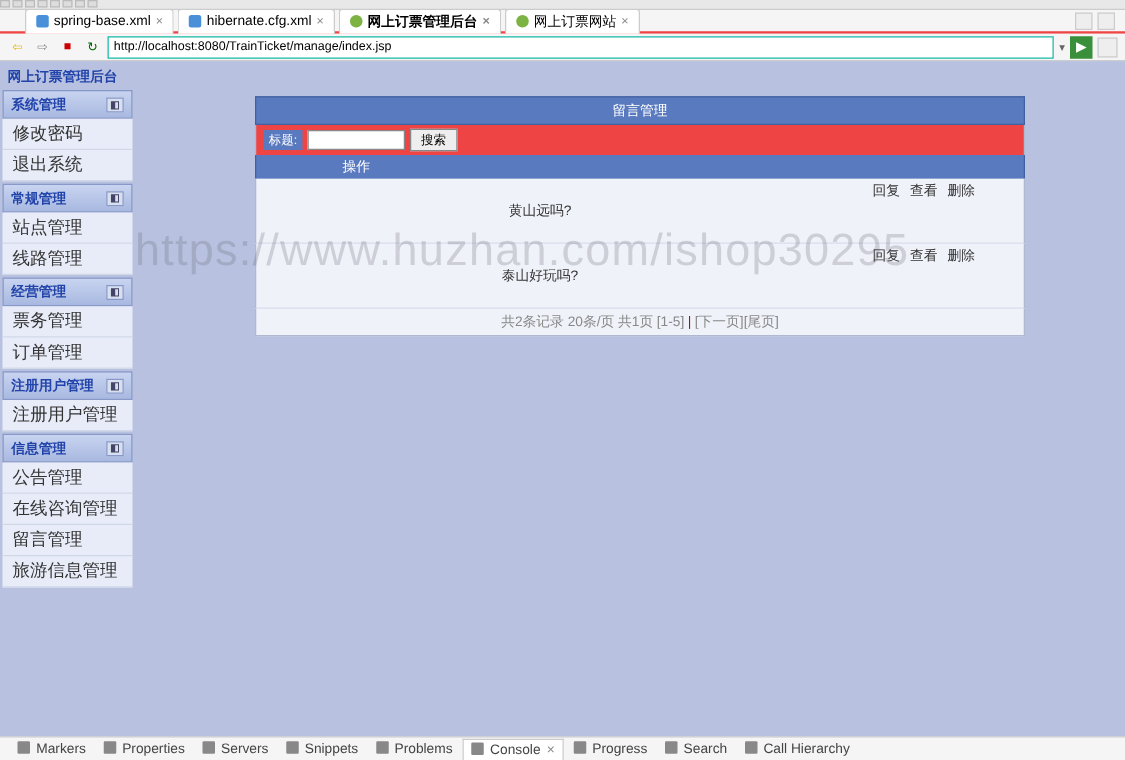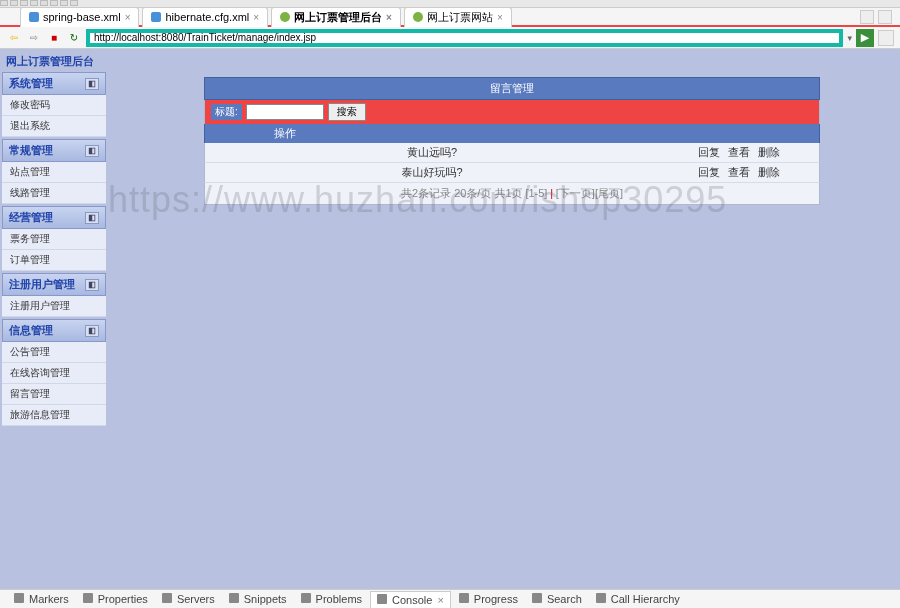--- a/index.html
+++ b/index.html
@@ -14,42 +14,42 @@
 .tab-icon.xml { background: #4a90d9; border-radius: 2px; }
 .tab-icon.web { background: #7cb342; border-radius: 50%; }
 .tabs-right { margin-left: auto; display: flex; gap: 4px; padding-right: 8px; }
 .tabs-right span { width: 14px; height: 14px; border: 1px solid #ccc; background: #eee; }
 .addr-bar { height: 22px; background: #f5f5f5; border-bottom: 1px solid #ccc; display: flex; align-items: center; padding: 0 6px; gap: 4px; }
 .nav-btn { width: 16px; height: 16px; display: flex; align-items: center; justify-content: center; font-size: 10px; }
 .nav-back { color: #e6b800; }
 .nav-fwd { color: #888; }
 .nav-stop { color: #c00; }
 .nav-refresh { color: #060; }
-.addr-input { flex: 1; height: 18px; border: 4px solid #14b8a6; padding: 0 4px; font-size: 10px; background: #fff; }
+.addr-input { flex: 1; height: 18px; border: 1px solid #14b8a6; padding: 0 4px; font-size: 10px; background: #fff; }
 .go-btn { width: 18px; height: 18px; background: #3a8f3a; color: #fff; display: flex; align-items: center; justify-content: center; }
 .main-area { display: flex; height: 540px; background: #b8c2e0; }
 .sidebar { width: 108px; background: #b8c2e0; padding: 2px; }
 .app-title { background: #b8c2e0; color: #2244aa; font-size: 11px; padding: 3px 4px; font-weight: bold; }
 .menu-group { margin-bottom: 2px; }
 .menu-header { background: linear-gradient(#c8d4f0, #a8b8e0); color: #2244aa; font-size: 11px; padding: 3px 6px; display: flex; align-items: center; justify-content: space-between; border: 1px solid #8898c8; cursor: pointer; font-weight: bold; }
 .menu-expand { width: 14px; height: 12px; background: #d8e0f0; border: 1px solid #8898c8; display: flex; align-items: center; justify-content: center; font-size: 8px; color: #446; }
 .menu-items { background: #e8ecf8; }
-.menu-item { padding: 3px 8px; font-size: 10px; color: #333; cursor: pointer; border-bottom: 1px solid #d0d8e8; }
+.menu-item { padding: 3px 8px; font-size: 14px; color: #333; cursor: pointer; border-bottom: 1px solid #d0d8e8; }
 .content { flex: 1; background: #b8c2e0; padding: 0; position: relative; }
 .panel { margin: 28px 0 0 96px; width: 616px; }
 .panel-title { background: #5a7abf; color: #fff; text-align: center; padding: 3px; font-size: 11px; border: 1px solid #4060a0; }
 .search-row { background: #ef4444; padding: 3px 6px; display: flex; align-items: center; gap: 4px; border-left: 1px solid #b0b8d0; border-right: 1px solid #b0b8d0; }
 .search-label { color: #fff; background: #5a7abf; padding: 1px 4px; font-size: 10px; }
 .search-input { width: 78px; height: 16px; border: 1px solid #888; font-size: 10px; padding: 0 2px; }
 .search-btn { height: 18px; padding: 0 8px; border: 1px solid #888; background: #eee; font-size: 10px; cursor: pointer; }
 .table-header { display: flex; background: #5a7abf; color: #fff; font-size: 10px; border-left: 1px solid #4060a0; border-right: 1px solid #4060a0; }
 .th-title { flex: 1; text-align: center; padding: 2px; }
 .th-ops { width: 160px; text-align: center; padding: 2px; }
 .table-row { display: flex; background: #f0f2fa; border-left: 1px solid #b0b8d0; border-right: 1px solid #b0b8d0; border-bottom: 1px solid #d8dce8; font-size: 10px; }
-.td-title { flex: 1; text-align: center; padding: 2px; color: #333; }
+.td-title { flex: 1; text-align: center; padding: 18px; color: #333; }
 .td-ops { width: 160px; text-align: center; padding: 2px; }
 .td-ops a { color: #333; margin: 0 4px; cursor: pointer; }
 .pager-row { background: #f0f2fa; padding: 3px; text-align: center; font-size: 10px; color: #888; border: 1px solid #b0b8d0; border-top: none; }
 .pager-row .red { color: #c00; }
 .watermark { position: absolute; top: 130px; left: 0; width: 100%; text-align: left; font-size: 36px; color: rgba(100,100,110,0.25); font-weight: 300; letter-spacing: 1px; pointer-events: none; padding-left: 0; }
 .bottom-tabs { height: 19px; background: #f5f5f5; border-top: 1px solid #ccc; display: flex; align-items: center; gap: 2px; padding-left: 8px; font-size: 10px; }
 .btab { padding: 2px 6px; display: flex; gap: 5px; cursor: pointer; color: #444; }
 .btab.active { background: #fff; border: 1px solid #ccc; border-bottom: none; }
 .btab-icon { width: 10px; height: 10px; display: inline-block; background: #888; border-radius: 1px; }
 </style>

